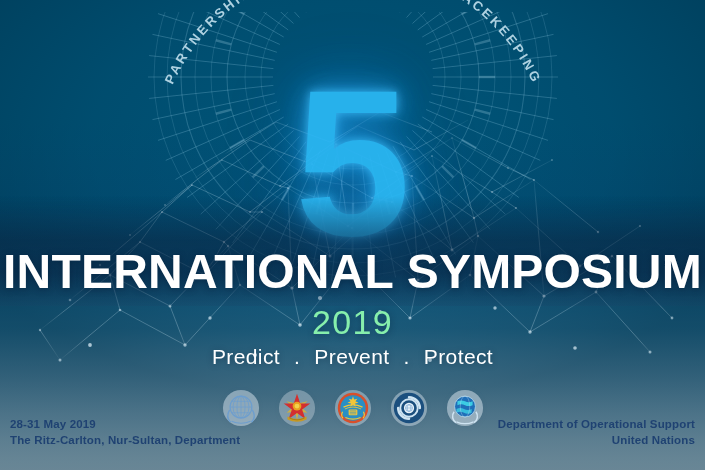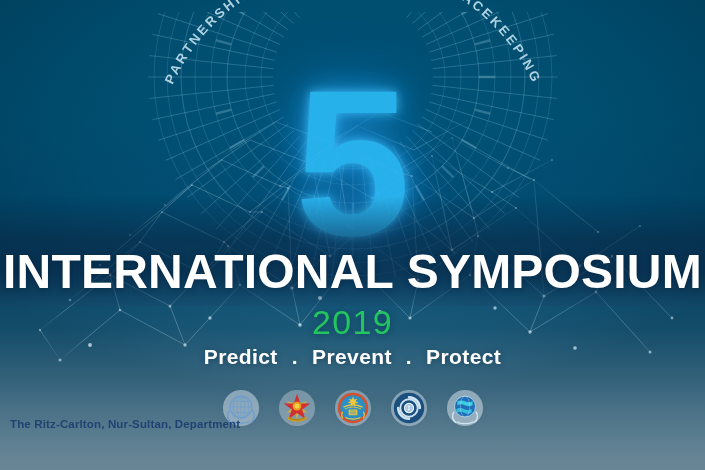--- a/index.html
+++ b/index.html
@@ -105,34 +105,34 @@
     font-weight:700;
     letter-spacing:0.2px;
     line-height:52px;
     white-space:nowrap;
     text-shadow:0 1px 7px rgba(0,25,50,0.45);
   }
   .year{
     position:absolute;
     left:0;right:0;top:302px;
     text-align:center;
-    color:#22c55e;
+    color:#86efac;
     font-size:34px;
     font-weight:400;
     letter-spacing:1.4px;
     line-height:40px;
     text-shadow:0 1px 7px rgba(0,25,50,0.40);
   }
   .tagline{
     position:absolute;
     left:0;right:0;top:344px;
     text-align:center;
     color:#ffffff;
     font-size:21px;
-    font-weight:700;
+    font-weight:400;
     letter-spacing:0.4px;
     line-height:26px;
     text-shadow:0 1px 6px rgba(0,25,50,0.35);
   }
   .tagline .sep{
     display:inline-block;
     margin:0 14px;
     color:#ffffff;
   }
 
@@ -500,17 +500,22 @@
         <ellipse cx="20" cy="18.5" rx="5" ry="11" fill="none" stroke="#cfe7f5" stroke-width="0.5" opacity="0.7"></ellipse>
         <path d="M8.5 24 C5.5 28 7 33 10.5 35.5" fill="none" stroke="#cfe4f2" stroke-width="1.6"></path>
         <path d="M31.5 24 C34.5 28 33 33 29.5 35.5" fill="none" stroke="#cfe4f2" stroke-width="1.6"></path>
         <path d="M11 34.5 Q20 38.5 29 34.5" fill="none" stroke="#cfe4f2" stroke-width="1.4"></path>
       </svg>
     </span>
 
   </div>
 
   <div class="footer-left">
+    <div>28-31 May 2019</div>
     <div>The Ritz-Carlton, Nur-Sultan, Department</div>
   </div>
 
+  <div class="footer-right">
+    <div>Department of Operational Support</div>
+    <div>United Nations</div>
+  </div>
 
 </div>
 
 </body></html>

